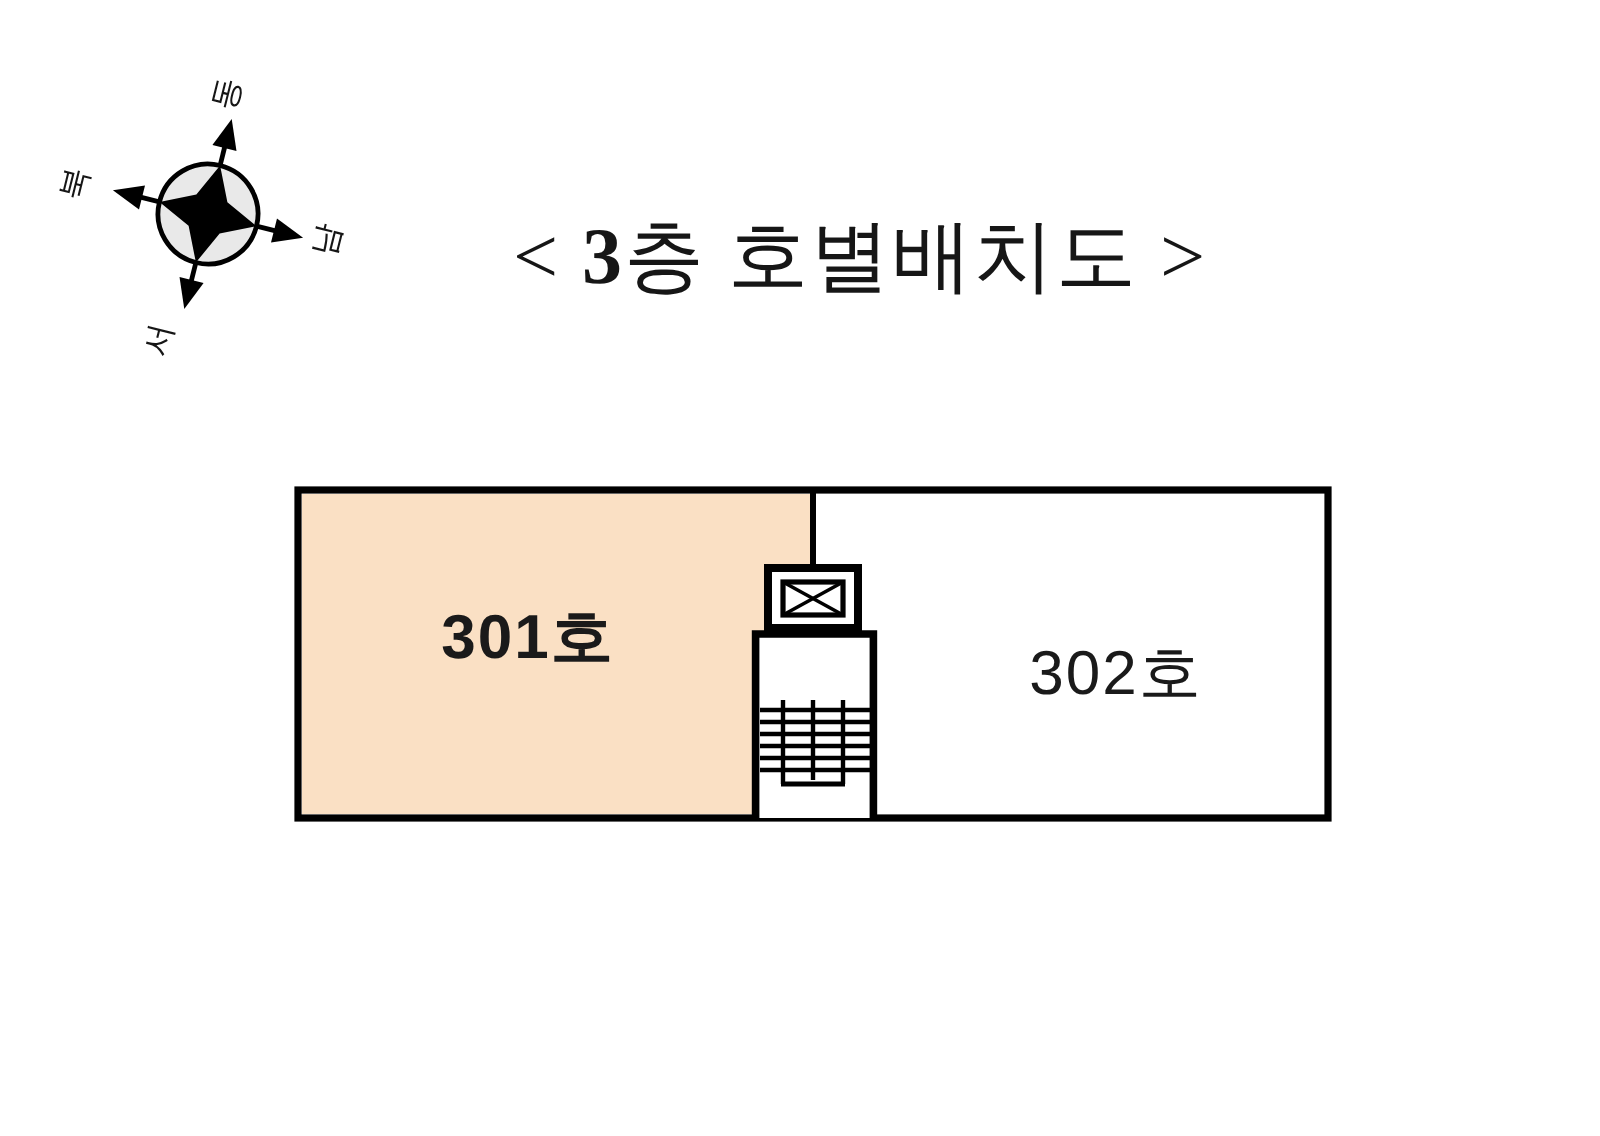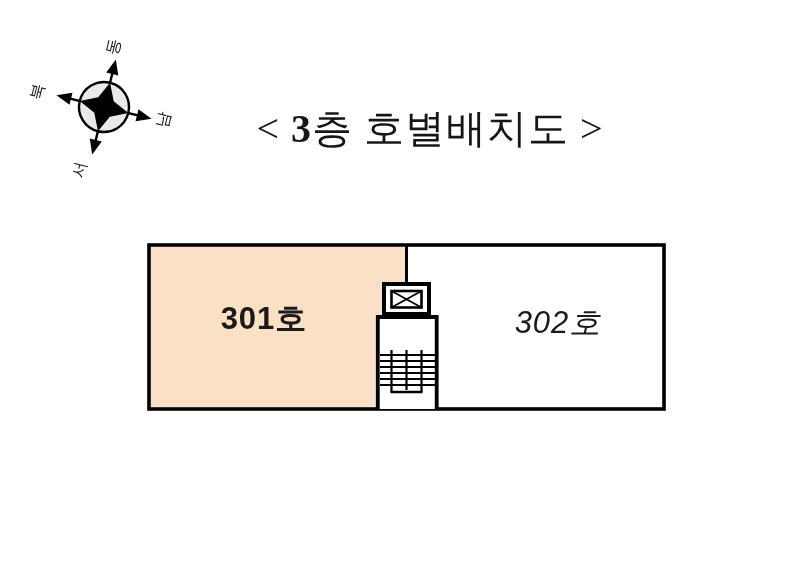--- a/index.html
+++ b/index.html
@@ -30,21 +30,21 @@
   }
   #title .bold-num { font-weight: 700; }
 
   .room-label {
     transform: translate(-50%, -50%);
     font-size: 31px;
     color: #1a1a1a;
     letter-spacing: 1px;
   }
   #room-301-label { left: 264px; top: 319px; font-weight: 700; }
-  #room-302-label { left: 558px; top: 323px; font-weight: 400; font-style: italic; }
+  #room-302-label { left: 558px; top: 337px; font-weight: 400; }
 
   .compass-label {
     transform: translate(-50%, -50%) rotate(-76deg);
     font-size: 16px;
     font-weight: 400;
     color: #161616;
   }
   #dir-east  { left: 114px; top: 47px;  }
   #dir-north { left: 38px;  top: 92px;  }
   #dir-south { left: 164px; top: 120px; }

